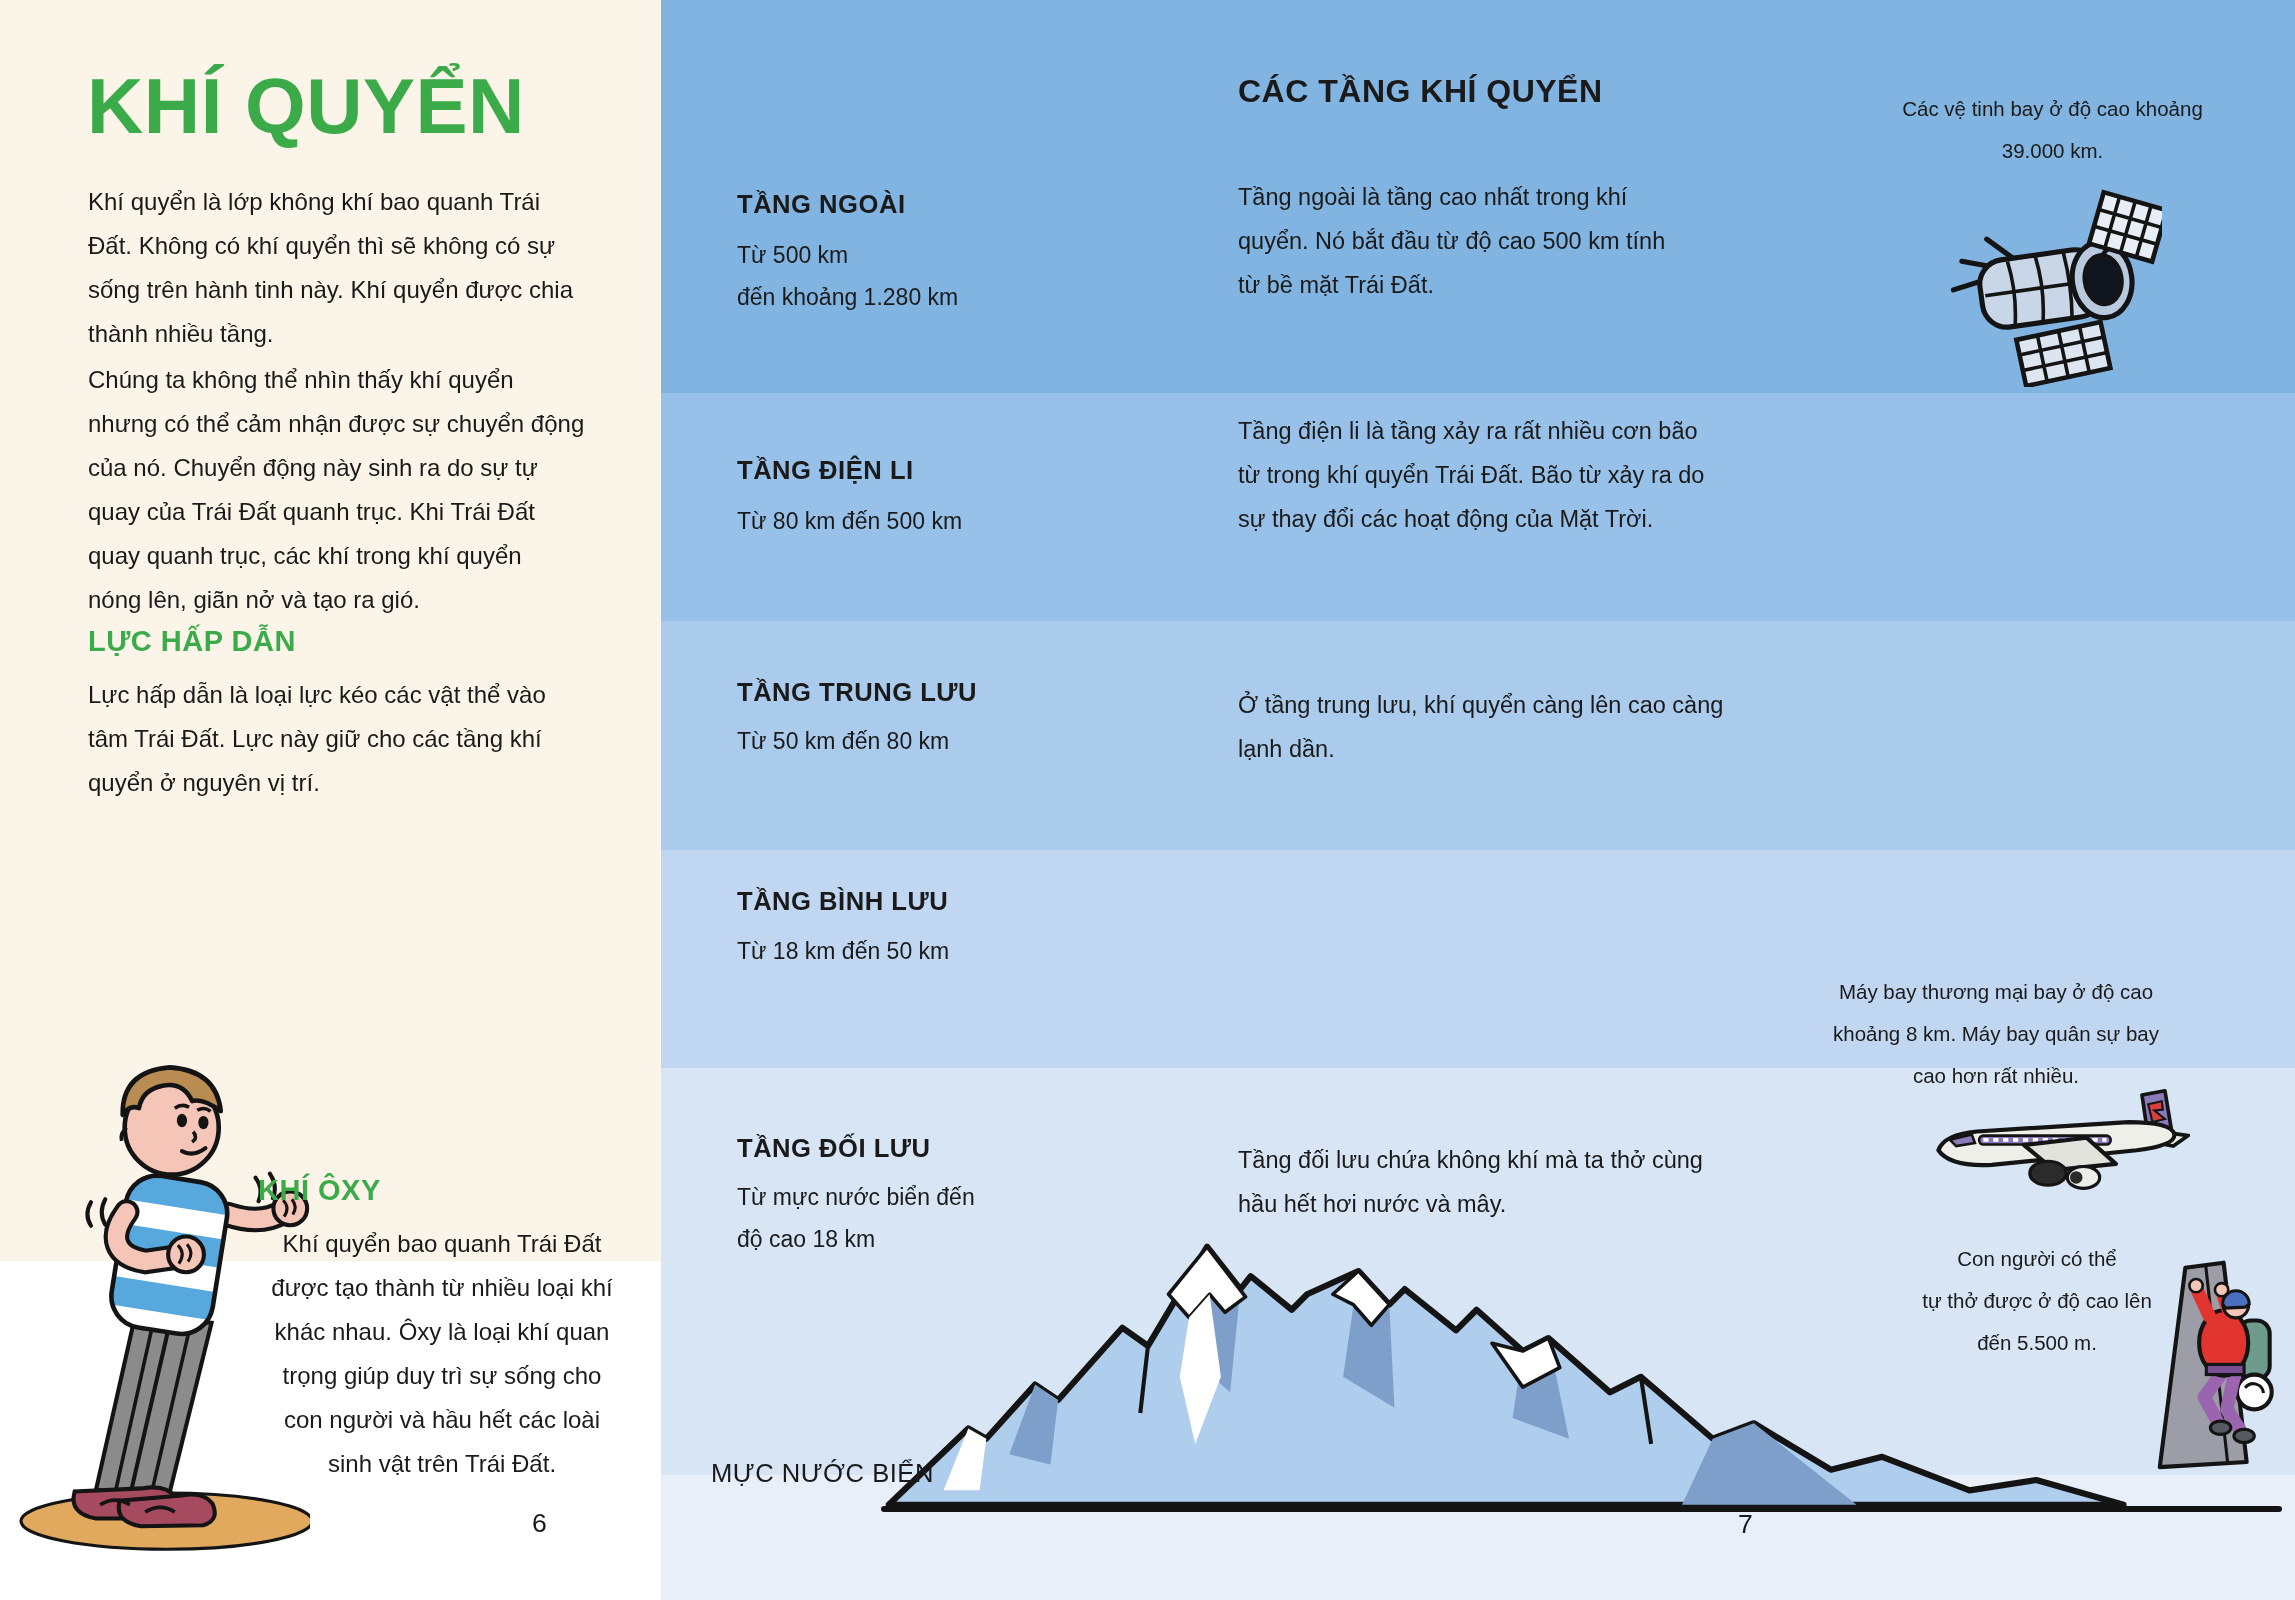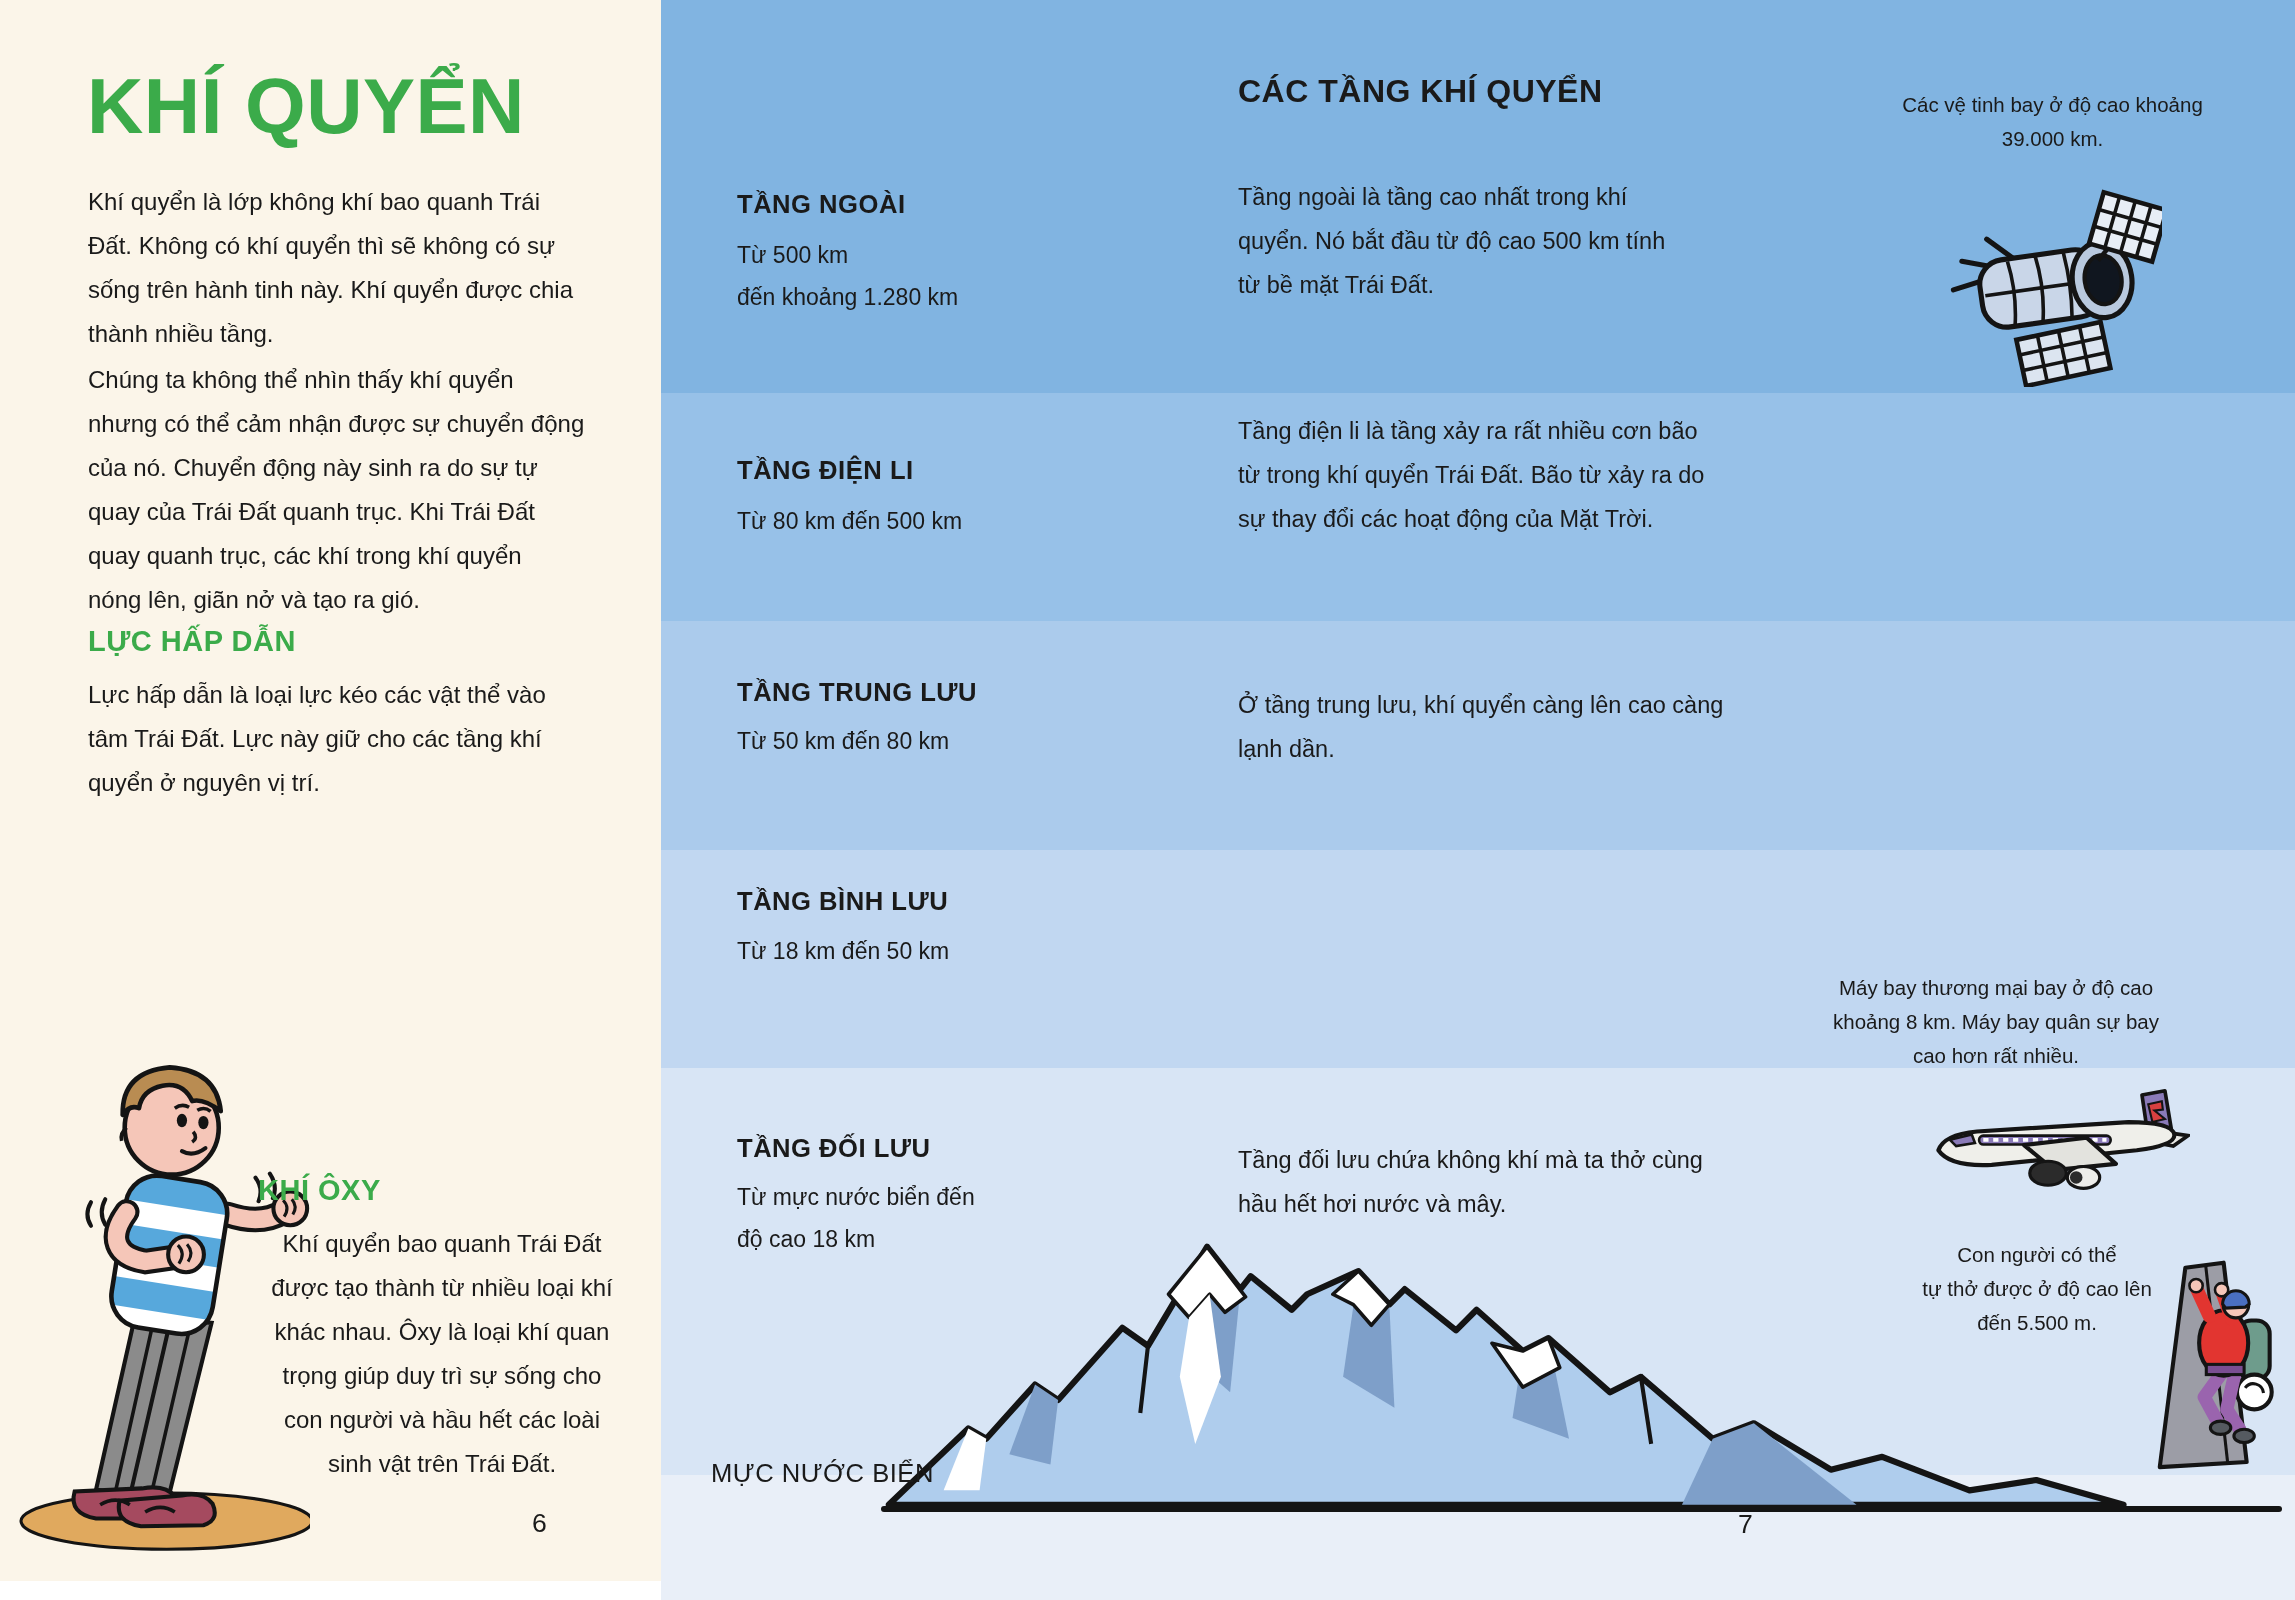--- a/index.html
+++ b/index.html
@@ -10,21 +10,21 @@
   }
   *{margin:0;padding:0;box-sizing:border-box;}
   html,body{background:#777;}
   .spread{
     position:relative;width:2295px;height:1601px;overflow:hidden;
     font-family:"Liberation Sans",sans-serif;color:var(--ink);
     background:#fff;
   }
   .abs{position:absolute;}
   
-  .page-left{left:0;top:0;width:661px;height:1581px;background:var(--cream);}
+  .page-left{left:0;top:0;width:661px;height:1261px;background:var(--cream);}
   .page-right{left:661px;top:0;width:1635px;height:1601px;background:#E9EFF8;}
   .title{font-size:78px;font-weight:bold;color:var(--green);letter-spacing:0.5px;}
   .subhead{font-size:29px;font-weight:bold;color:var(--green);letter-spacing:0.5px;}
   .body{font-size:24px;line-height:44px;white-space:pre-line;}
   .pagenum{font-size:26.6px;}
   #title{left:87px;top:61px;}
   #p1{left:88px;top:180px;width:558px;}
   #p2{left:88px;top:358px;width:563px;}
   #h-gravity{left:88px;top:625px;}
   #p3{left:88px;top:673px;width:558px;}
@@ -37,21 +37,21 @@
   #b0{top:0;height:393px;}
   #b1{top:393px;height:228px;}
   #b2{top:621px;height:229px;}
   #b3{top:850px;height:219px;}
   #b4{top:1068px;height:407px;}
   #b5{top:1475px;height:126px;}
   .rp-header{font-size:32px;font-weight:bold;letter-spacing:0.5px;}
   .layer-name{font-size:25.6px;font-weight:bold;letter-spacing:0.5px;}
   .layer-range{font-size:23px;line-height:42px;white-space:pre-line;}
   .desc{font-size:23.5px;line-height:44px;white-space:pre-line;}
-  .caption{font-size:20.5px;line-height:34px;white-space:pre-line;text-align:center;}
+  .caption{font-size:20.5px;line-height:42px;white-space:pre-line;text-align:center;}
   .sea-label{font-size:25.6px;font-weight:normal;letter-spacing:0.5px;}
   #rp-header{left:577px;top:73px;}
   #sat-cap{left:1192px;top:88px;width:399px;}
   #satellite{left:1281px;top:182px;width:220px;height:205px;}
   #l0n{left:76px;top:190px;} #l0r{left:76px;top:234px;} #d0{left:577px;top:175px;width:767px;}
   #l1n{left:76px;top:456px;} #l1r{left:76px;top:500px;} #d1{left:577px;top:409px;width:793px;}
   #l2n{left:76px;top:678px;} #l2r{left:76px;top:720px;} #d2{left:577px;top:683px;width:793px;}
   #l3n{left:76px;top:887px;} #l3r{left:76px;top:930px;} #d3{left:577px;top:872px;width:767px;}
   #l4n{left:76px;top:1134px;} #l4r{left:76px;top:1176px;} #d4{left:577px;top:1138px;width:793px;}
   #air-cap{left:1166px;top:971px;width:338px;}

